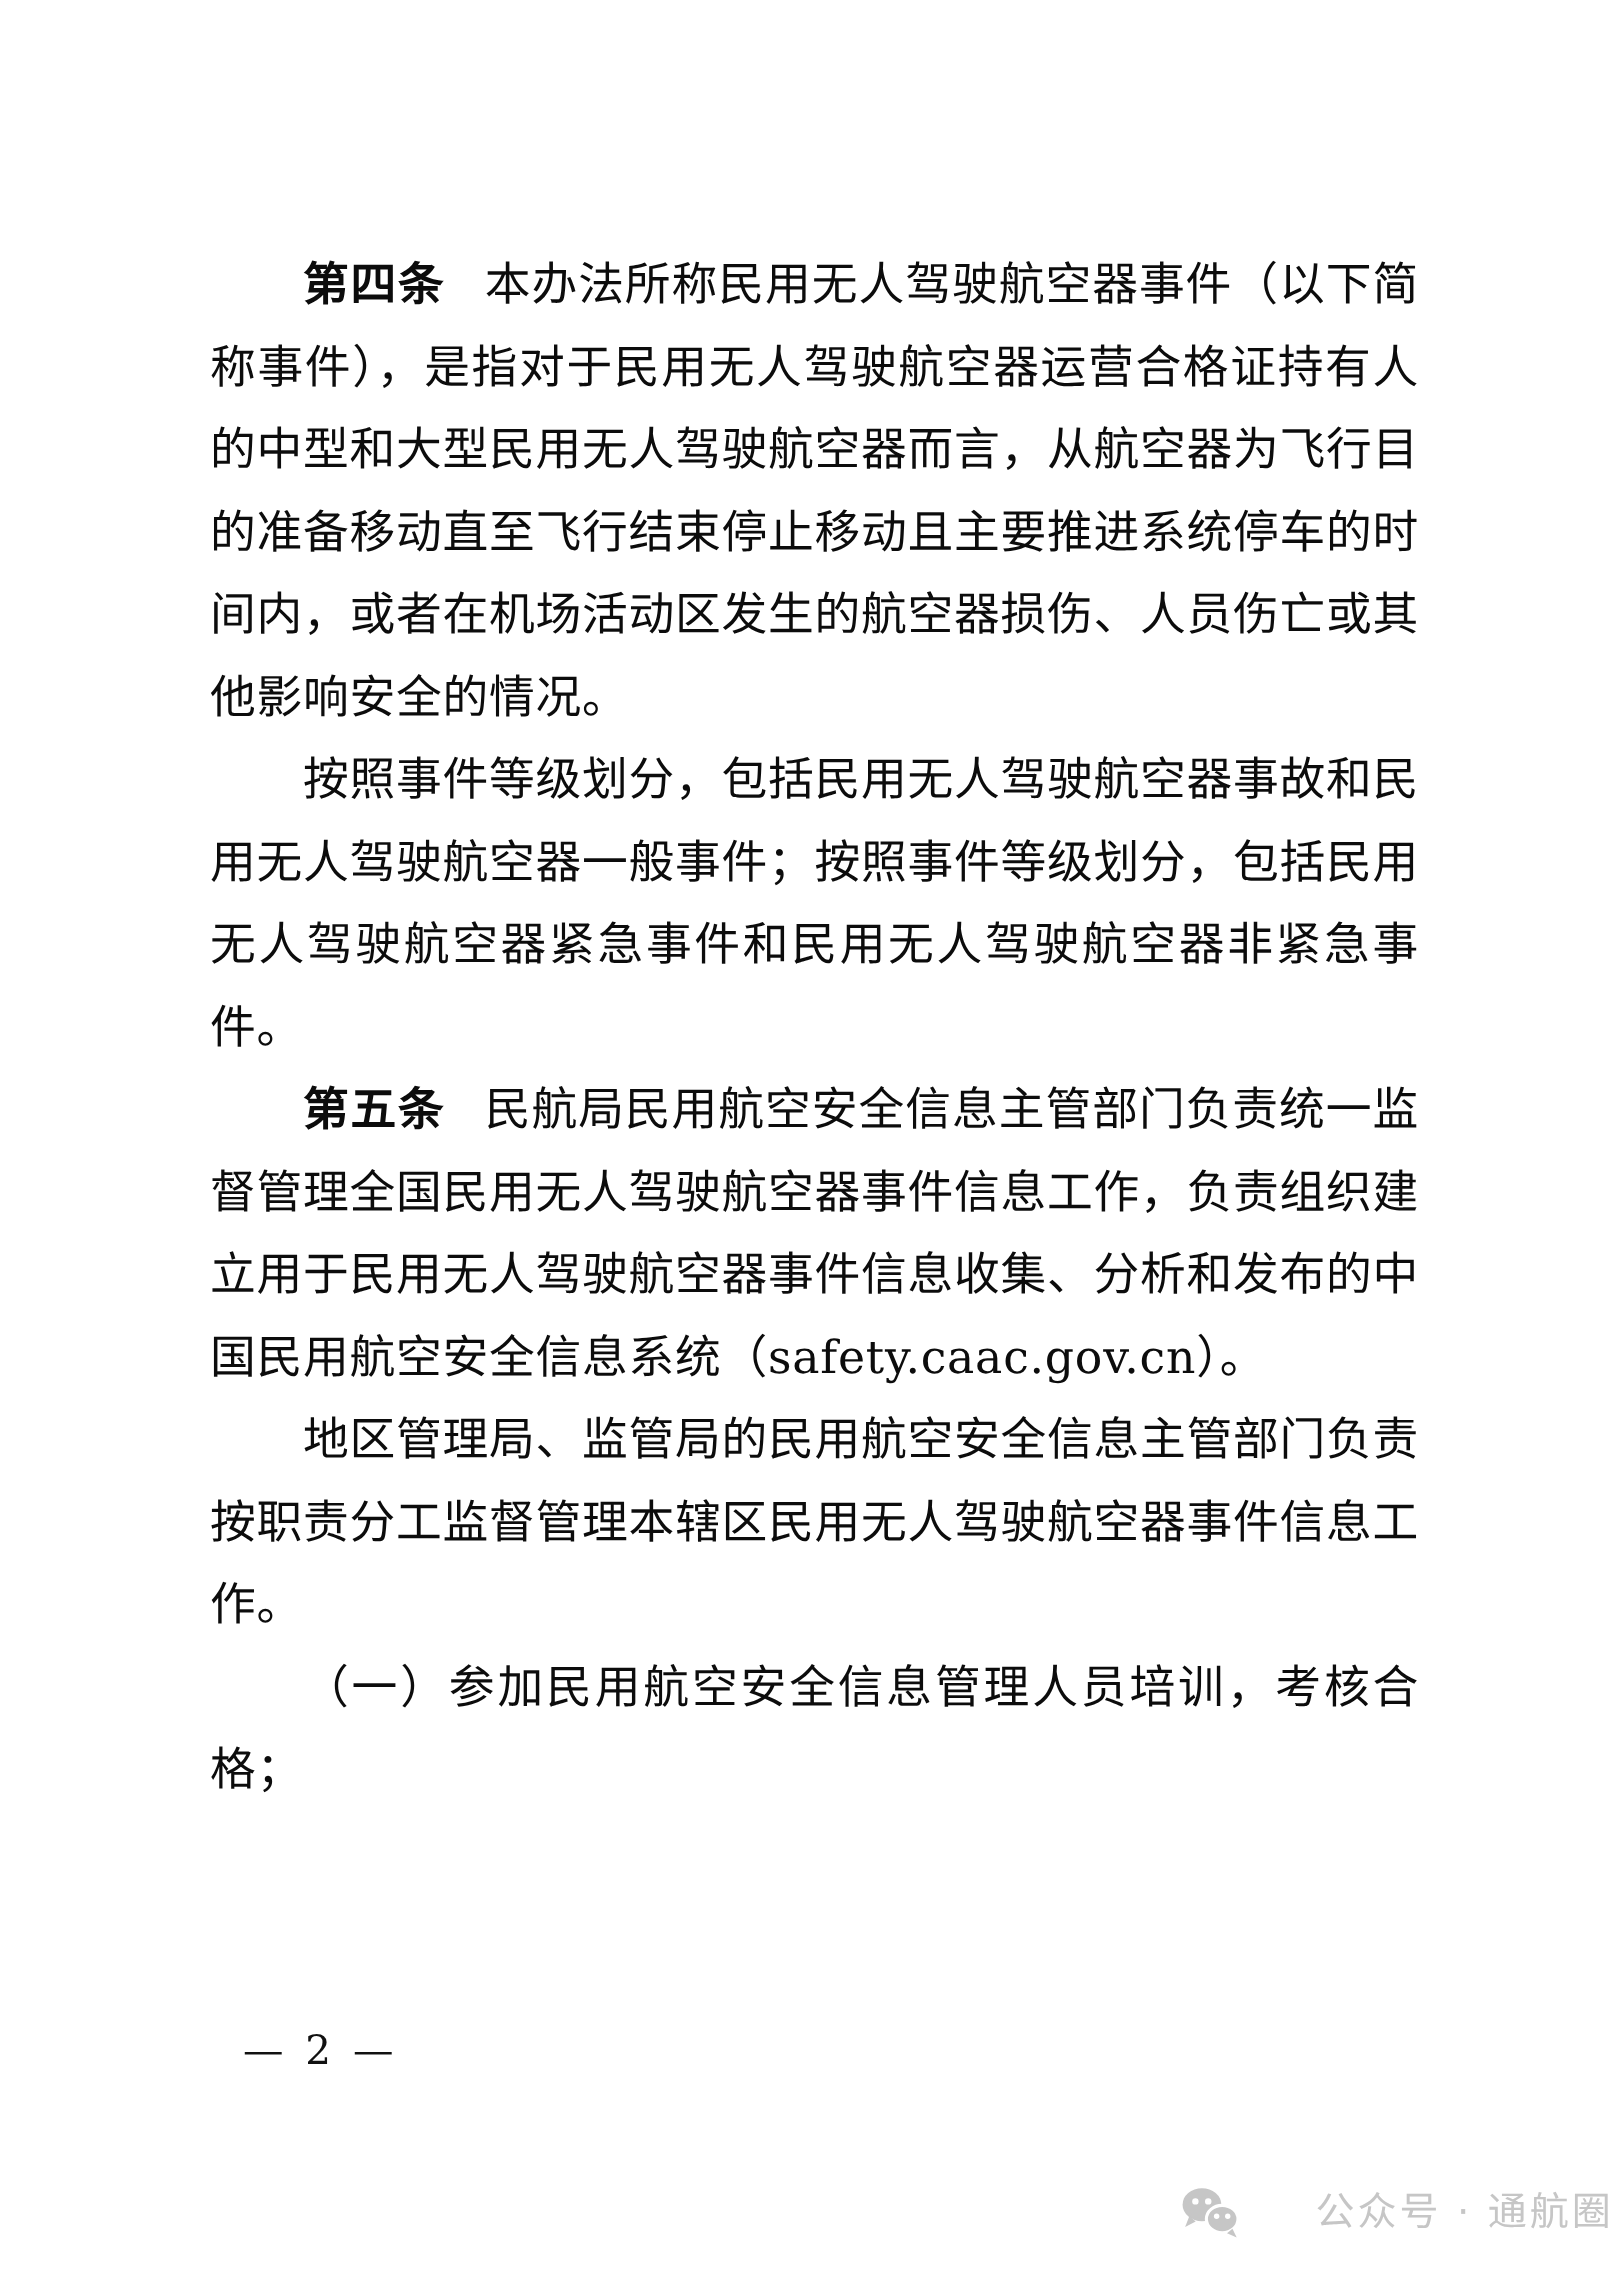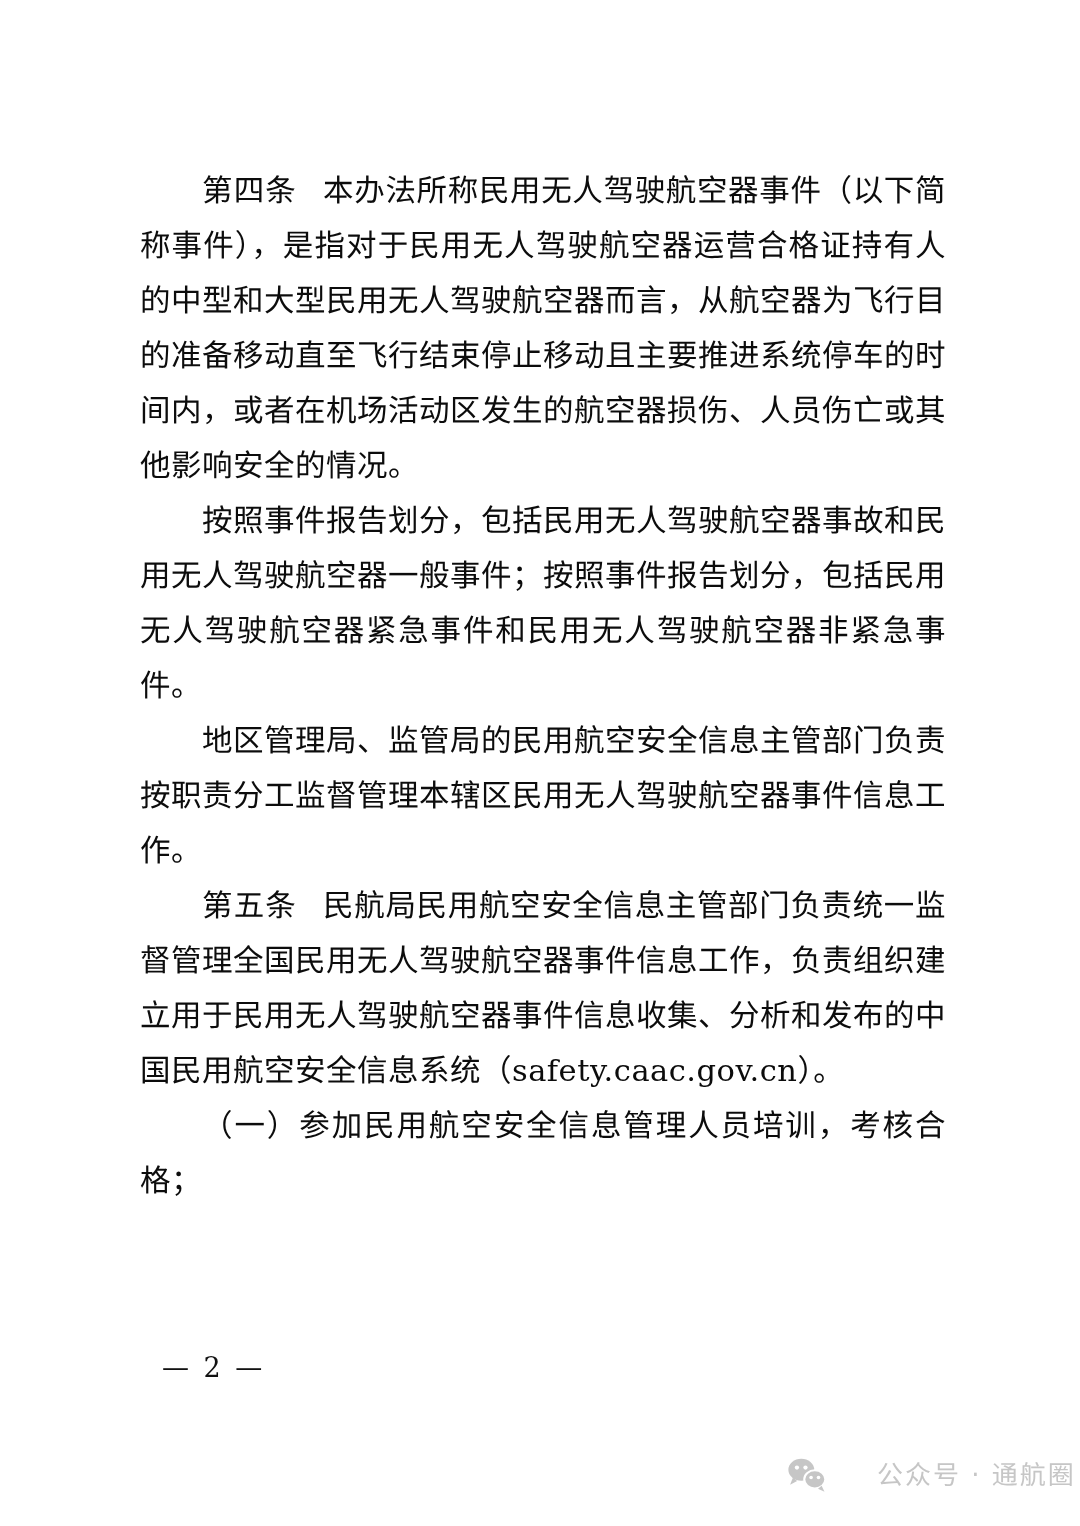--- a/index.html
+++ b/index.html
@@ -47,21 +47,21 @@
   }
 
   
   .para.indent {
     text-indent: 62px;
   }
 
   
   .art-no {
     font-family: "DejaVu Sans", "Liberation Sans", sans-serif;
-    font-weight: 400;
+    font-weight: 700;
     letter-spacing: 1px;
   }
 
   
   .gap {
     display: inline-block;
     width: 26px;
   }
 
   
@@ -103,25 +103,25 @@
 </style>
 </head>
 <body>
 
 <div class="page">
 
   <div class="doc-body">
 
     <p class="para indent"><span class="art-no">第四条</span><span class="gap"></span><span>本办法所称民用无人驾驶航空器事件（以下简称事件），是指对于民用无人驾驶航空器运营合格证持有人的中型和大型民用无人驾驶航空器而言，从航空器为飞行目的准备移动直至飞行结束停止移动且主要推进系统停车的时间内，或者在机场活动区发生的航空器损伤、人员伤亡或其他影响安全的情况。</span></p>
 
-    <p class="para indent"><span>按照事件报告划分，包括民用无人驾驶航空器事故和民用无人驾驶航空器一般事件；按照事件报告划分，包括民用无人驾驶航空器紧急事件和民用无人驾驶航空器非紧急事件。</span></p>
+    <p class="para indent"><span>按照事件等级划分，包括民用无人驾驶航空器事故和民用无人驾驶航空器一般事件；按照事件等级划分，包括民用无人驾驶航空器紧急事件和民用无人驾驶航空器非紧急事件。</span></p>
+
+    <p class="para indent"><span class="art-no">第五条</span><span class="gap"></span><span>民航局民用航空安全信息主管部门负责统一监督管理全国民用无人驾驶航空器事件信息工作，负责组织建立用于民用无人驾驶航空器事件信息收集、分析和发布的中国民用航空安全信息系统（safety.caac.gov.cn）。</span></p>
 
     <p class="para indent"><span>地区管理局、监管局的民用航空安全信息主管部门负责按职责分工监督管理本辖区民用无人驾驶航空器事件信息工作。</span></p>
-
-    <p class="para indent"><span class="art-no">第五条</span><span class="gap"></span><span>民航局民用航空安全信息主管部门负责统一监督管理全国民用无人驾驶航空器事件信息工作，负责组织建立用于民用无人驾驶航空器事件信息收集、分析和发布的中国民用航空安全信息系统（safety.caac.gov.cn）。</span></p>
 
 
     <p class="para indent"><span>（一）参加民用航空安全信息管理人员培训，考核合格；</span></p>
 
   </div>
 
   <div class="page-number">— 2 —</div>
 
   <div class="watermark">
     <svg class="wm-logo" viewBox="0 0 44 40" aria-hidden="true">

